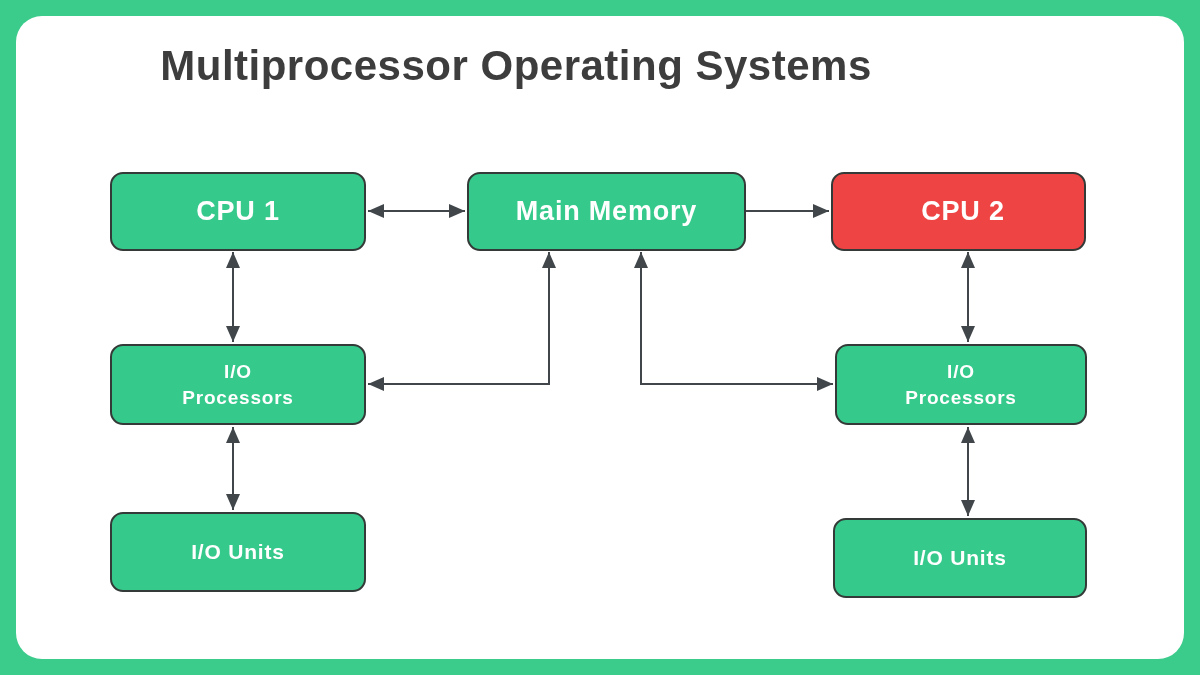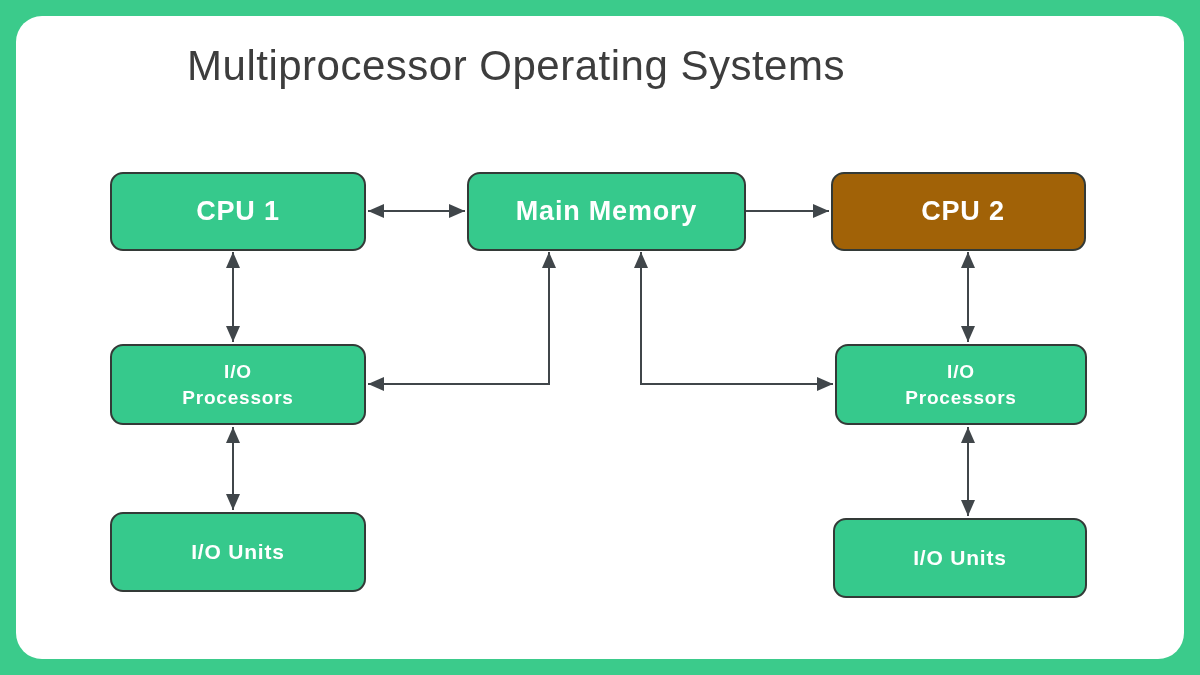--- a/index.html
+++ b/index.html
@@ -23,21 +23,21 @@
     background: #ffffff;
     border-radius: 26px;
   }
   .title {
     position: absolute;
     left: 0;
     top: 42px;
     width: 1032px;
     text-align: center;
     font-size: 42px;
-    font-weight: 400;
+    font-weight: 700;
     letter-spacing: 0.5px;
     color: #3D3D3D;
     margin: 0;
   }
   .node {
     position: absolute;
     background: #36C98C;
     border: 2.5px solid #333A37;
     border-radius: 13px;
     box-sizing: border-box;
@@ -95,21 +95,21 @@
       <polyline points="833,384 641,384 641,252" fill="none" stroke="#40464A" stroke-width="2" marker-end="url(#arrowhead)" marker-start="url(#arrowhead)"></polyline>
     </g>
 </svg>
 
 <div class="node node-cpu1" style="background: rgb(54, 201, 140); border-color: rgb(51, 58, 55); color: rgb(255, 255, 255);">
   <span>CPU 1</span>
 </div>
 <div class="node node-main-memory" style="background: rgb(54, 201, 140); border-color: rgb(51, 58, 55); color: rgb(255, 255, 255);">
   <span>Main Memory</span>
 </div>
-<div class="node node-cpu2" style="background: #a16207; border-color: rgb(51, 58, 55); color: rgb(255, 255, 255); padding-left: 9px;">
+<div class="node node-cpu2" style="background: #ef4444; border-color: rgb(51, 58, 55); color: rgb(255, 255, 255); padding-left: 9px;">
   <span>CPU 2</span>
 </div>
 <div class="node node-io-processors-left" style="background: rgb(54, 201, 140); border-color: rgb(51, 58, 55); color: rgb(255, 255, 255);">
   <span>I/O
 Processors</span>
 </div>
 <div class="node node-io-processors-right" style="background: rgb(54, 201, 140); border-color: rgb(51, 58, 55); color: rgb(255, 255, 255);">
   <span>I/O
 Processors</span>
 </div>

